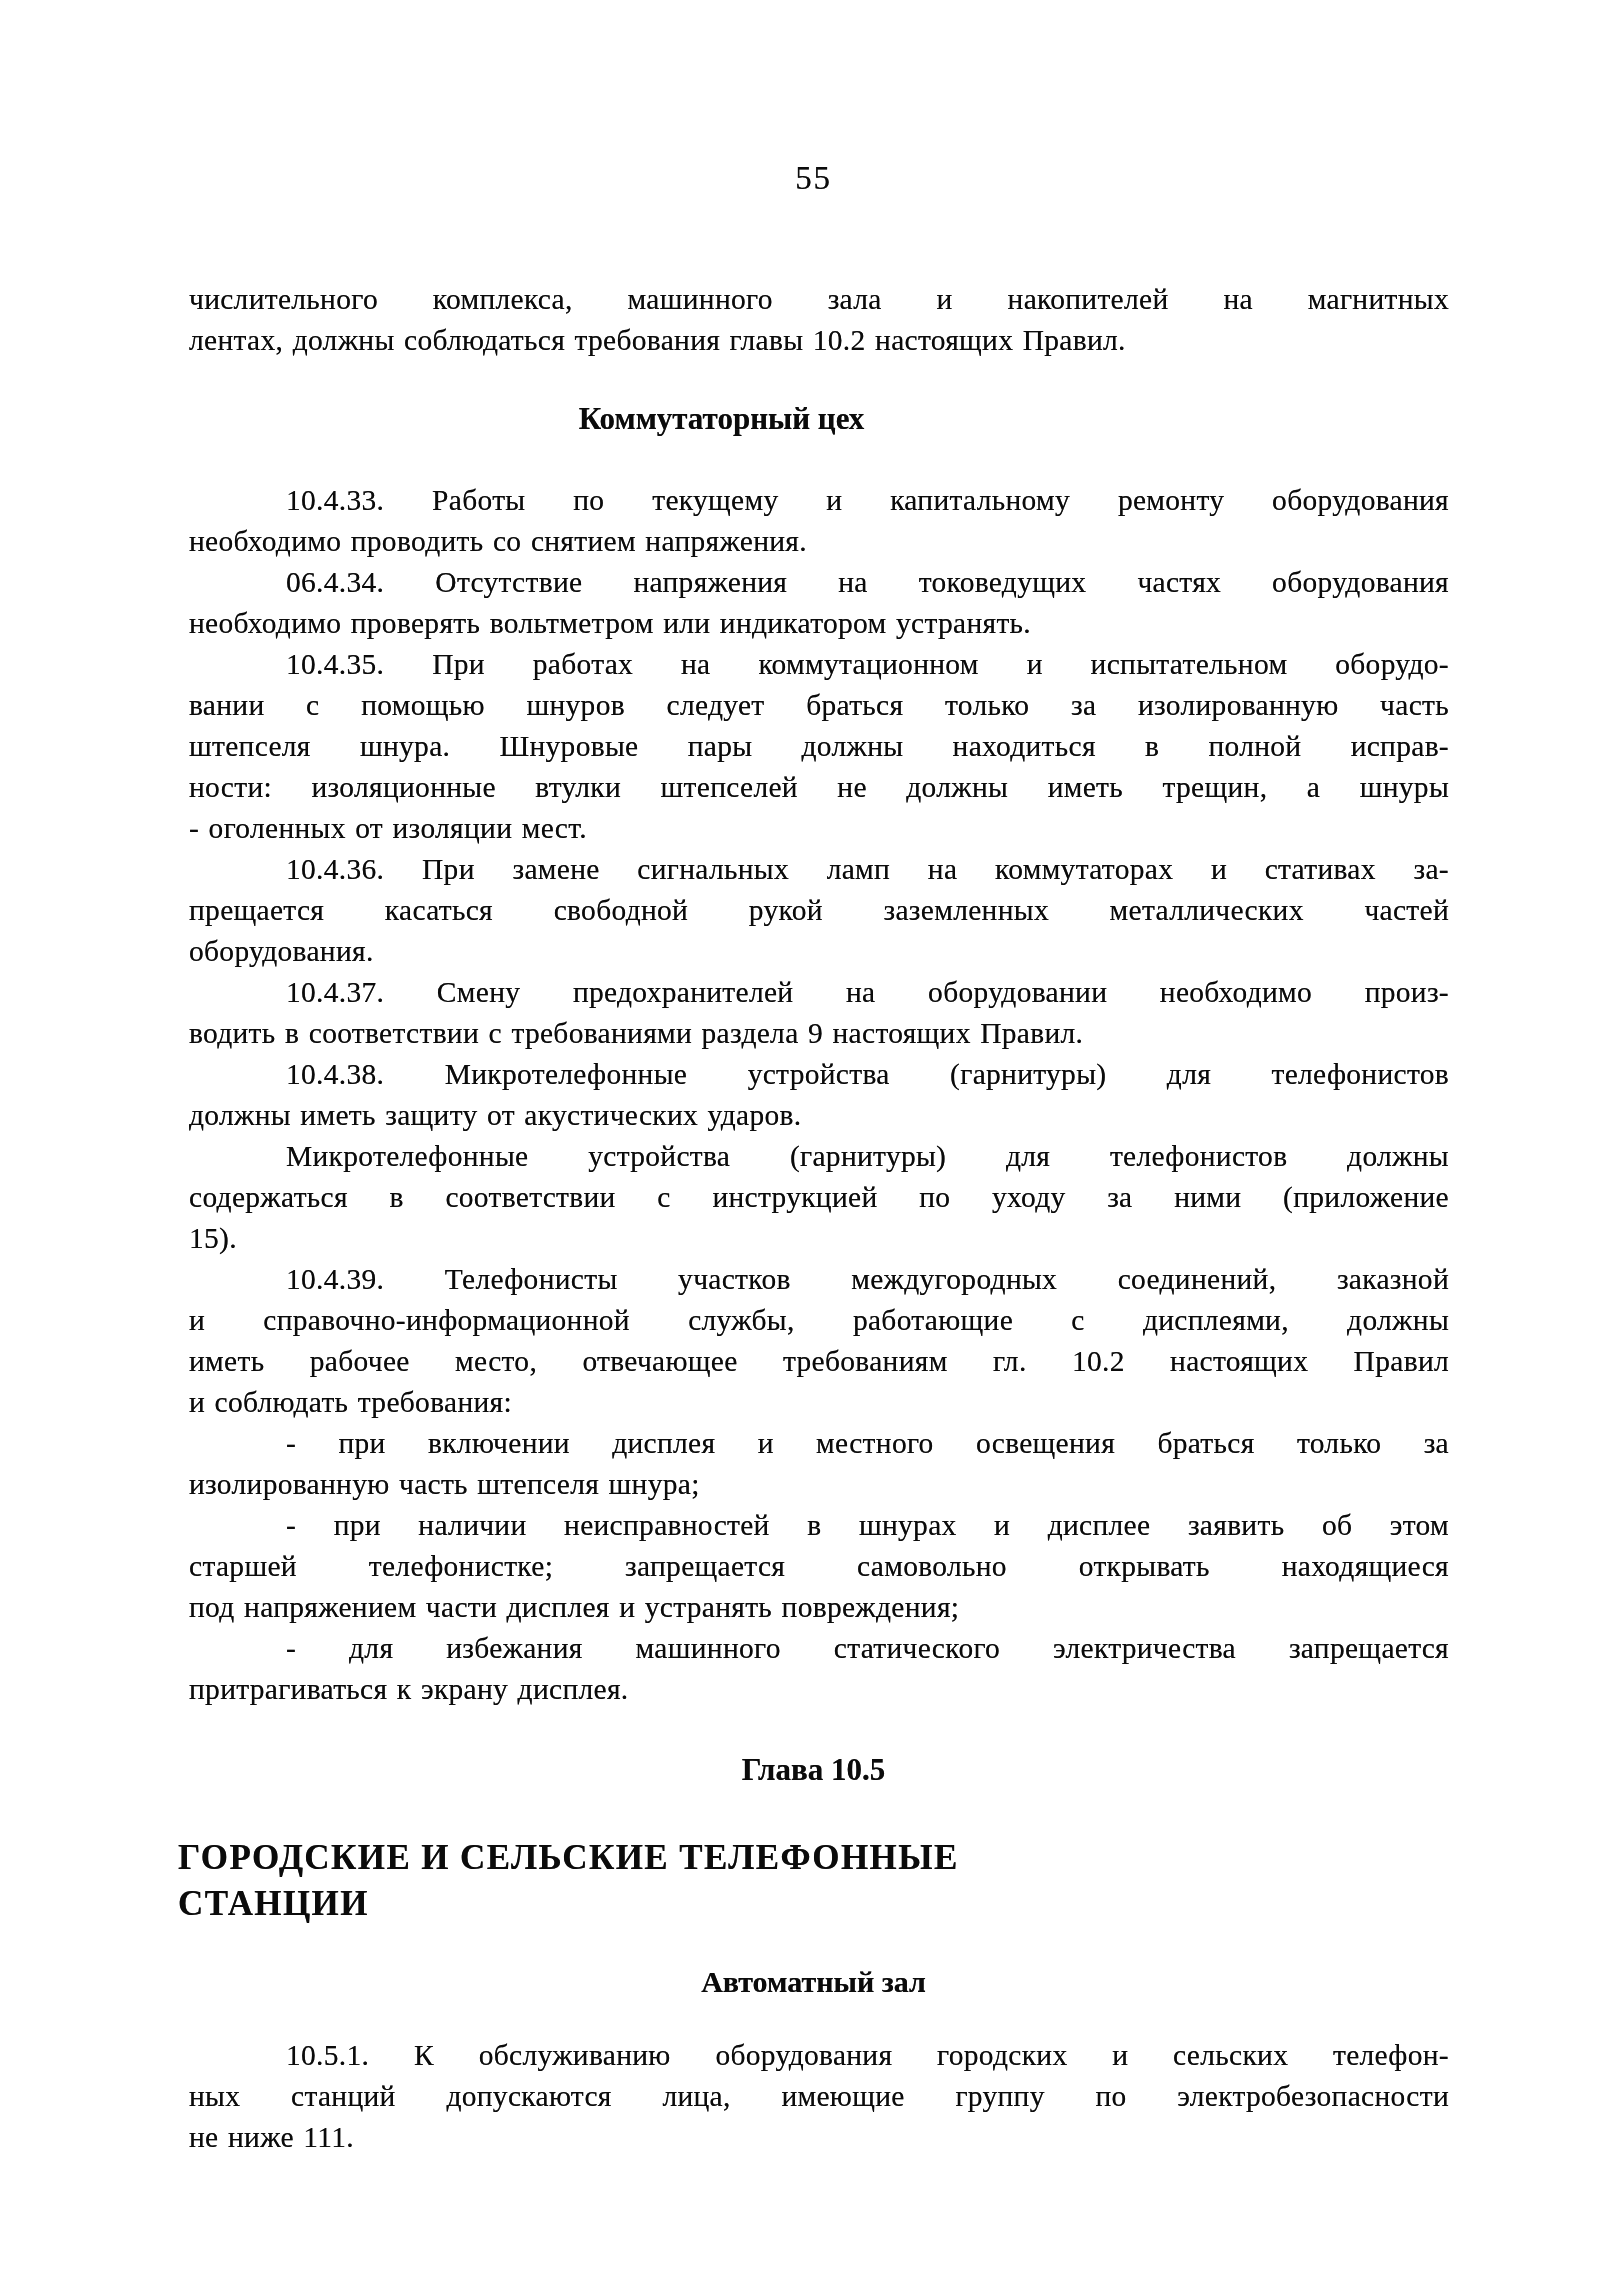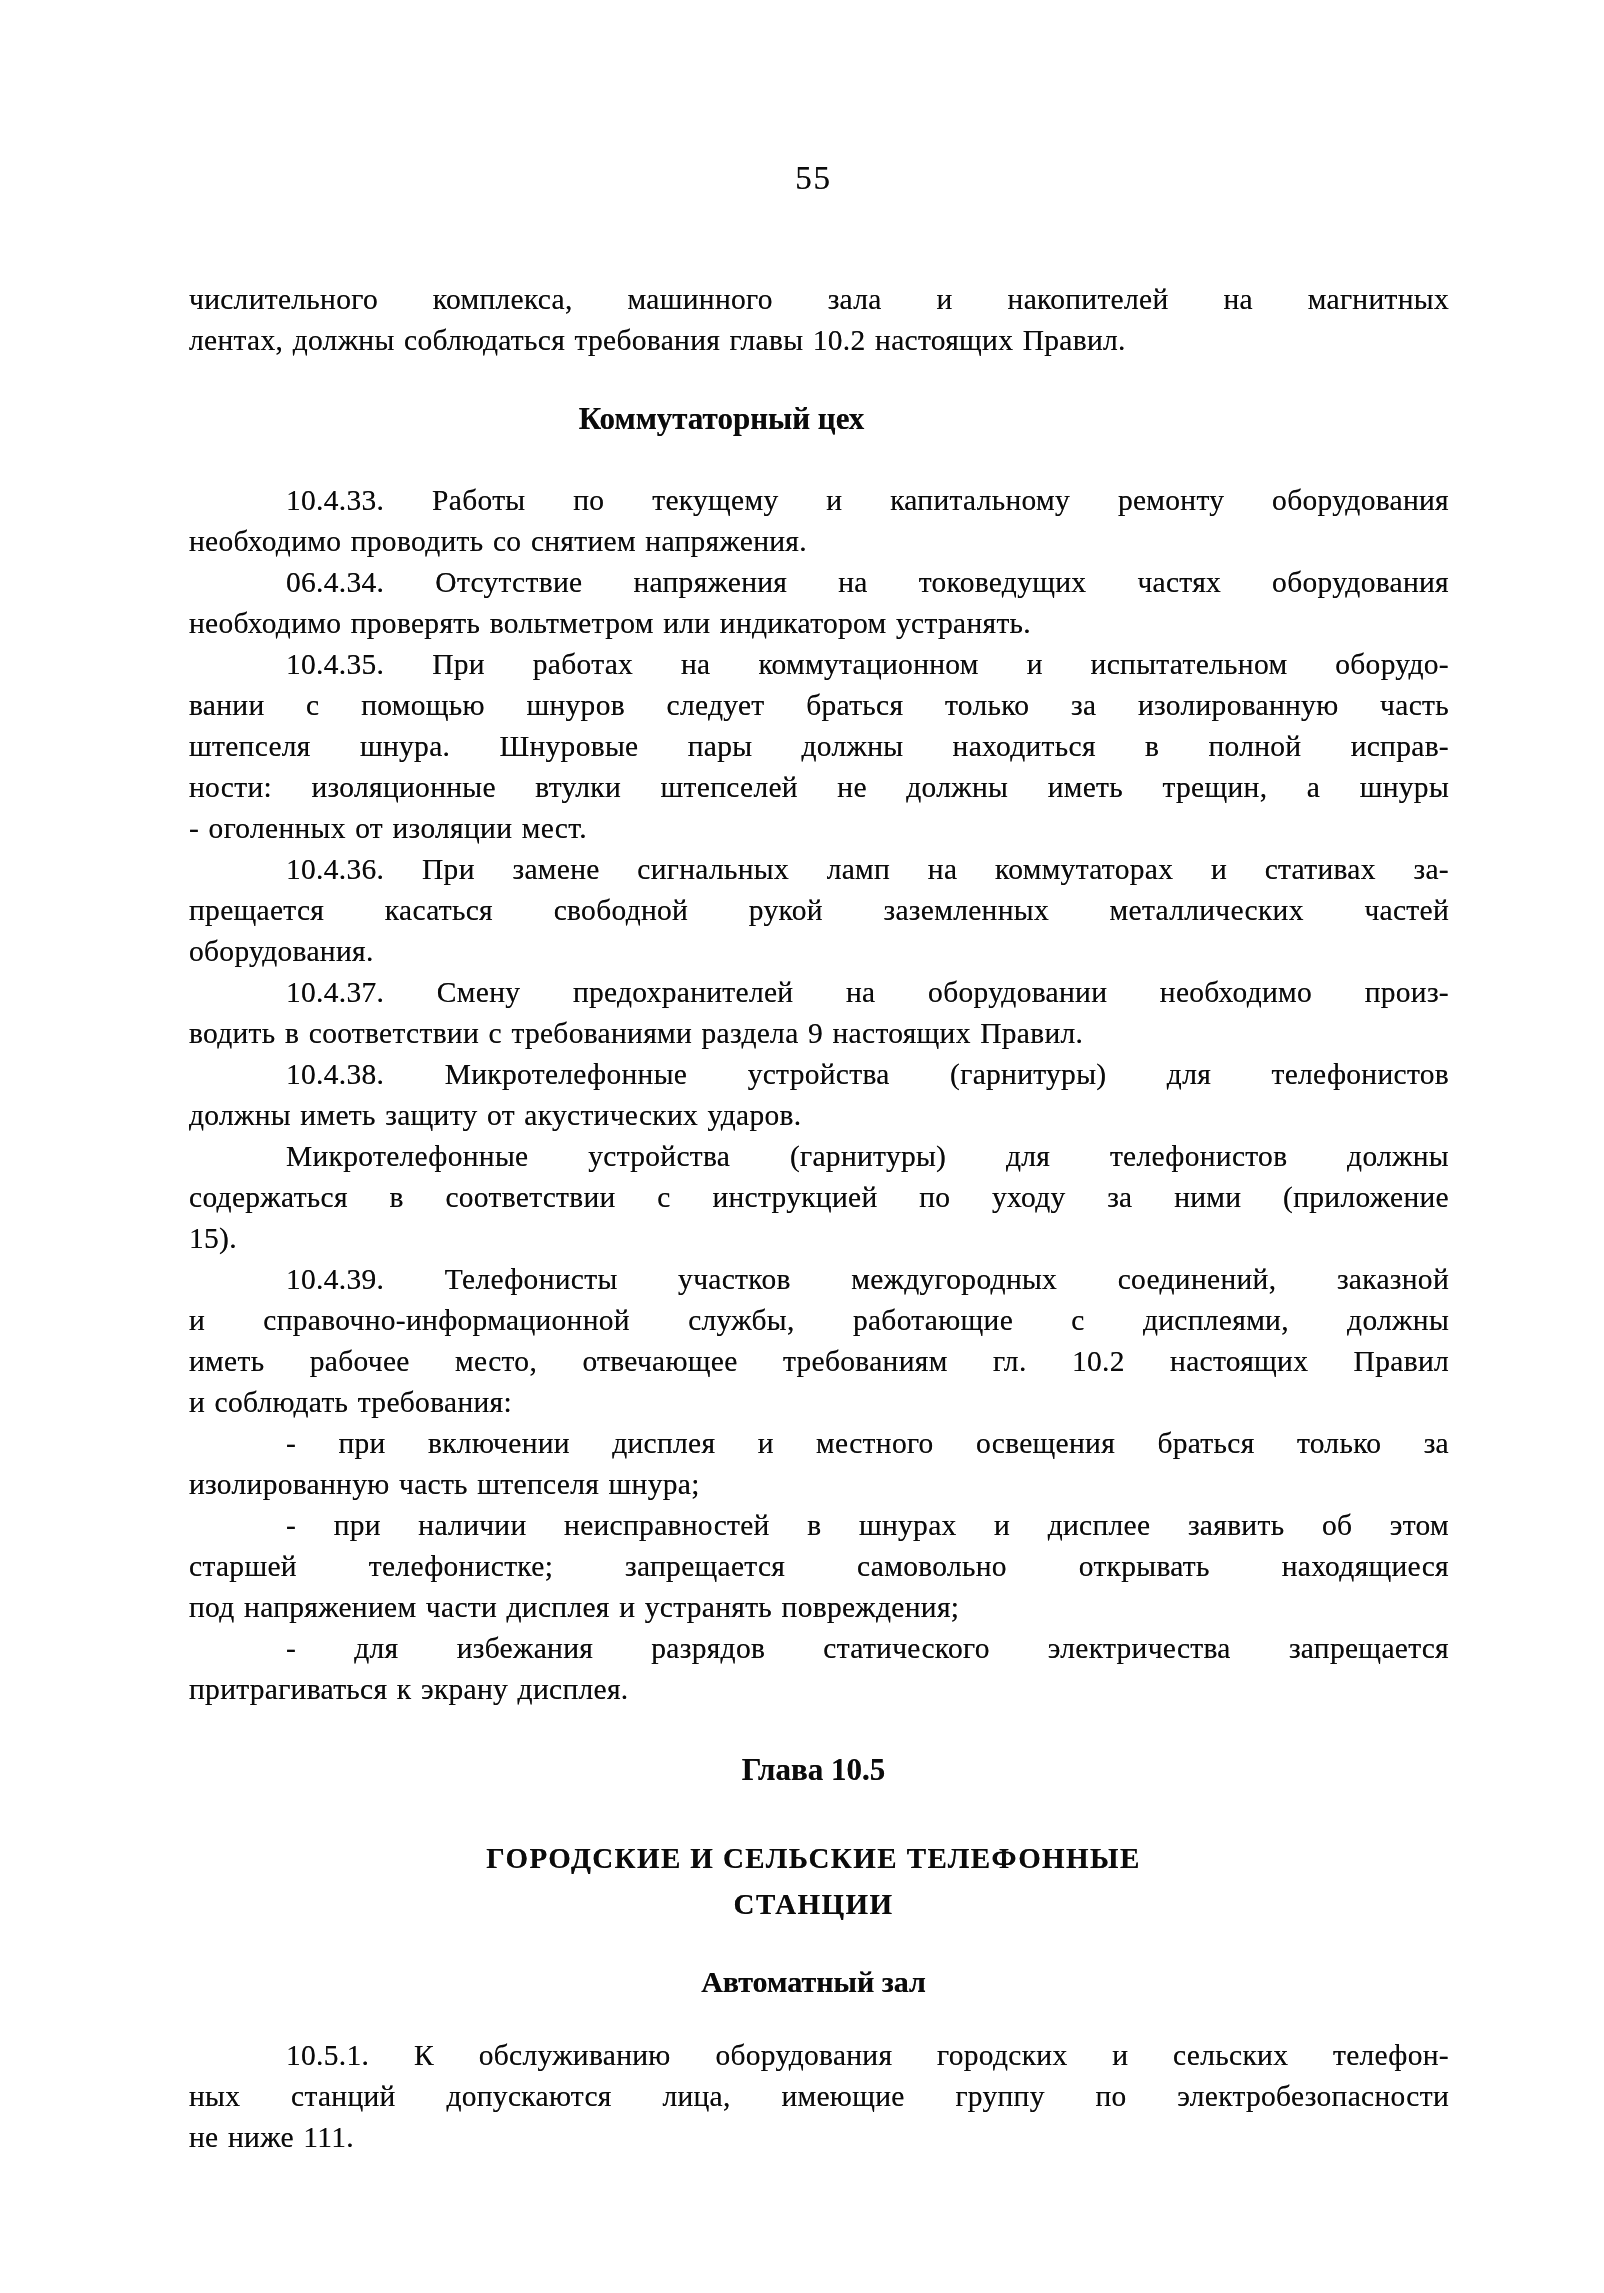--- a/index.html
+++ b/index.html
@@ -60,24 +60,23 @@
   }
   .block.chapter {
     font-weight: bold;
     font-size: 31px;
     line-height: 42px;
     text-align: center;
     margin: 39px 0 44px 0;
   }
   .block.title {
     font-weight: bold;
-    font-size: 29px;
+    font-size: 35px;
     line-height: 46px;
     letter-spacing: 1.4px;
-    text-align: center;
     margin: 0;
   }
   .block.section {
     font-weight: bold;
     font-size: 30px;
     line-height: 42px;
     text-align: center;
     margin: 34px 0 32px 0;
   }
 </style>
@@ -135,21 +134,21 @@
       <div class="block para">
         <div class="line indent">- при включении дисплея и местного освещения браться только за</div>
         <div class="line last">изолированную часть штепселя шнура;</div>
       </div>
       <div class="block para">
         <div class="line indent">- при наличии неисправностей в шнурах и дисплее заявить об этом</div>
         <div class="line">старшей телефонистке; запрещается самовольно открывать находящиеся</div>
         <div class="line last">под напряжением части дисплея и устранять повреждения;</div>
       </div>
       <div class="block para">
-        <div class="line indent">- для избежания разрядов статического электричества запрещается</div>
+        <div class="line indent">- для избежания машинного статического электричества запрещается</div>
         <div class="line last">притрагиваться к экрану дисплея.</div>
       </div>
       <div class="block chapter">Глава 10.5</div>
       <div class="block title">
         <div class="title-line">ГОРОДСКИЕ И СЕЛЬСКИЕ ТЕЛЕФОННЫЕ</div>
         <div class="title-line">СТАНЦИИ</div>
       </div>
       <div class="block section">Автоматный зал</div>
       <div class="block para">
         <div class="line indent">10.5.1. К обслуживанию оборудования городских и сельских телефон-</div>

